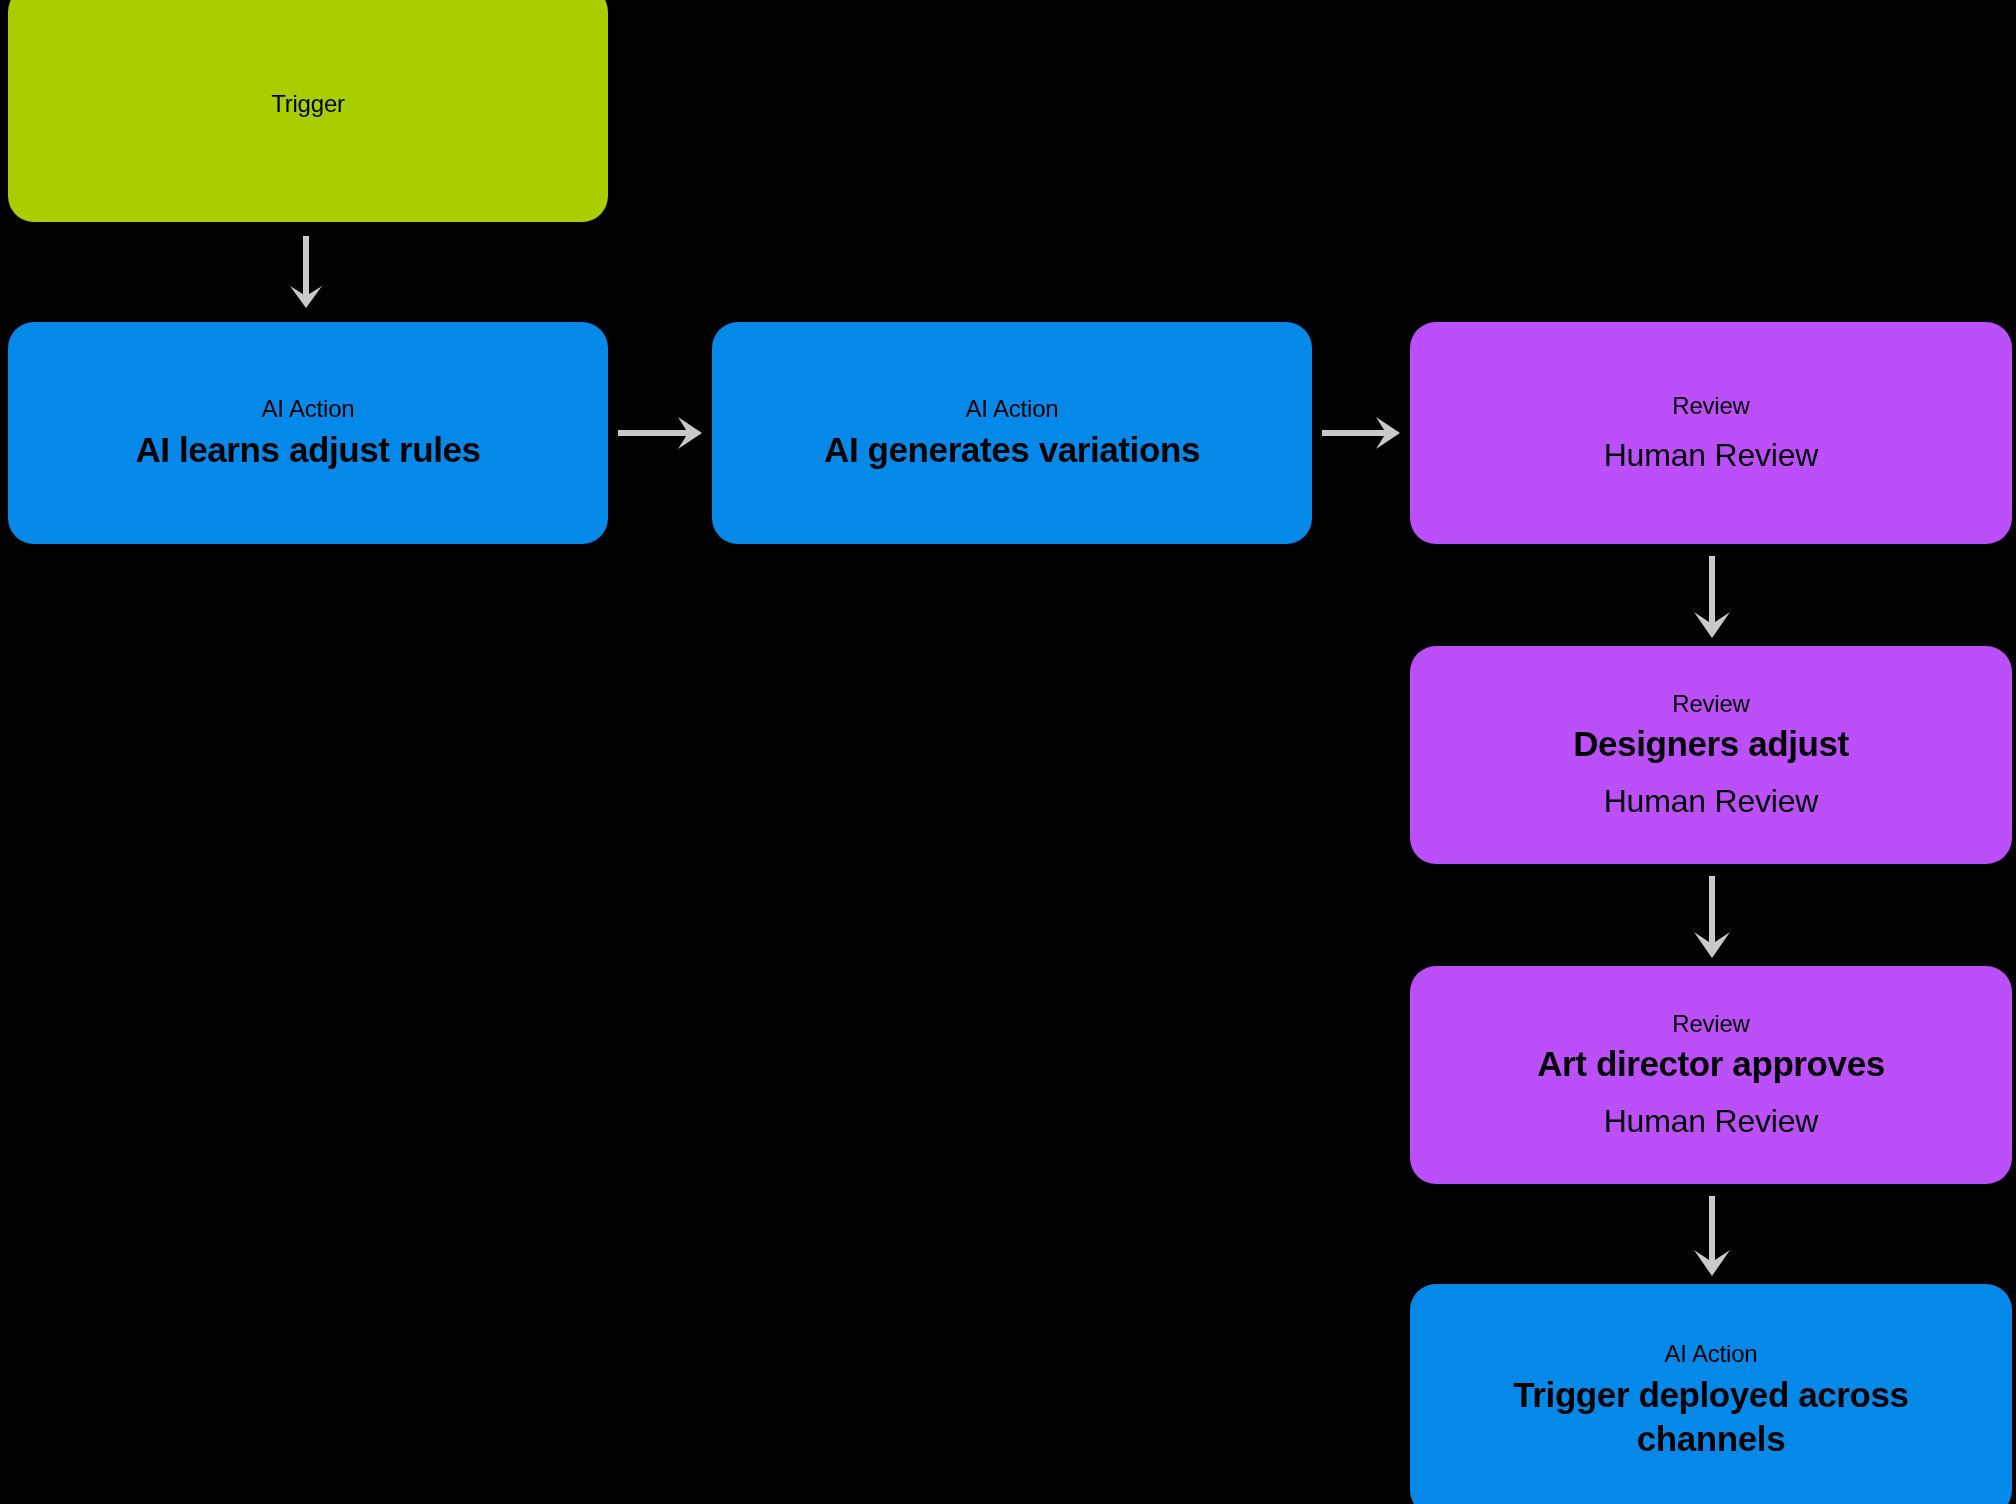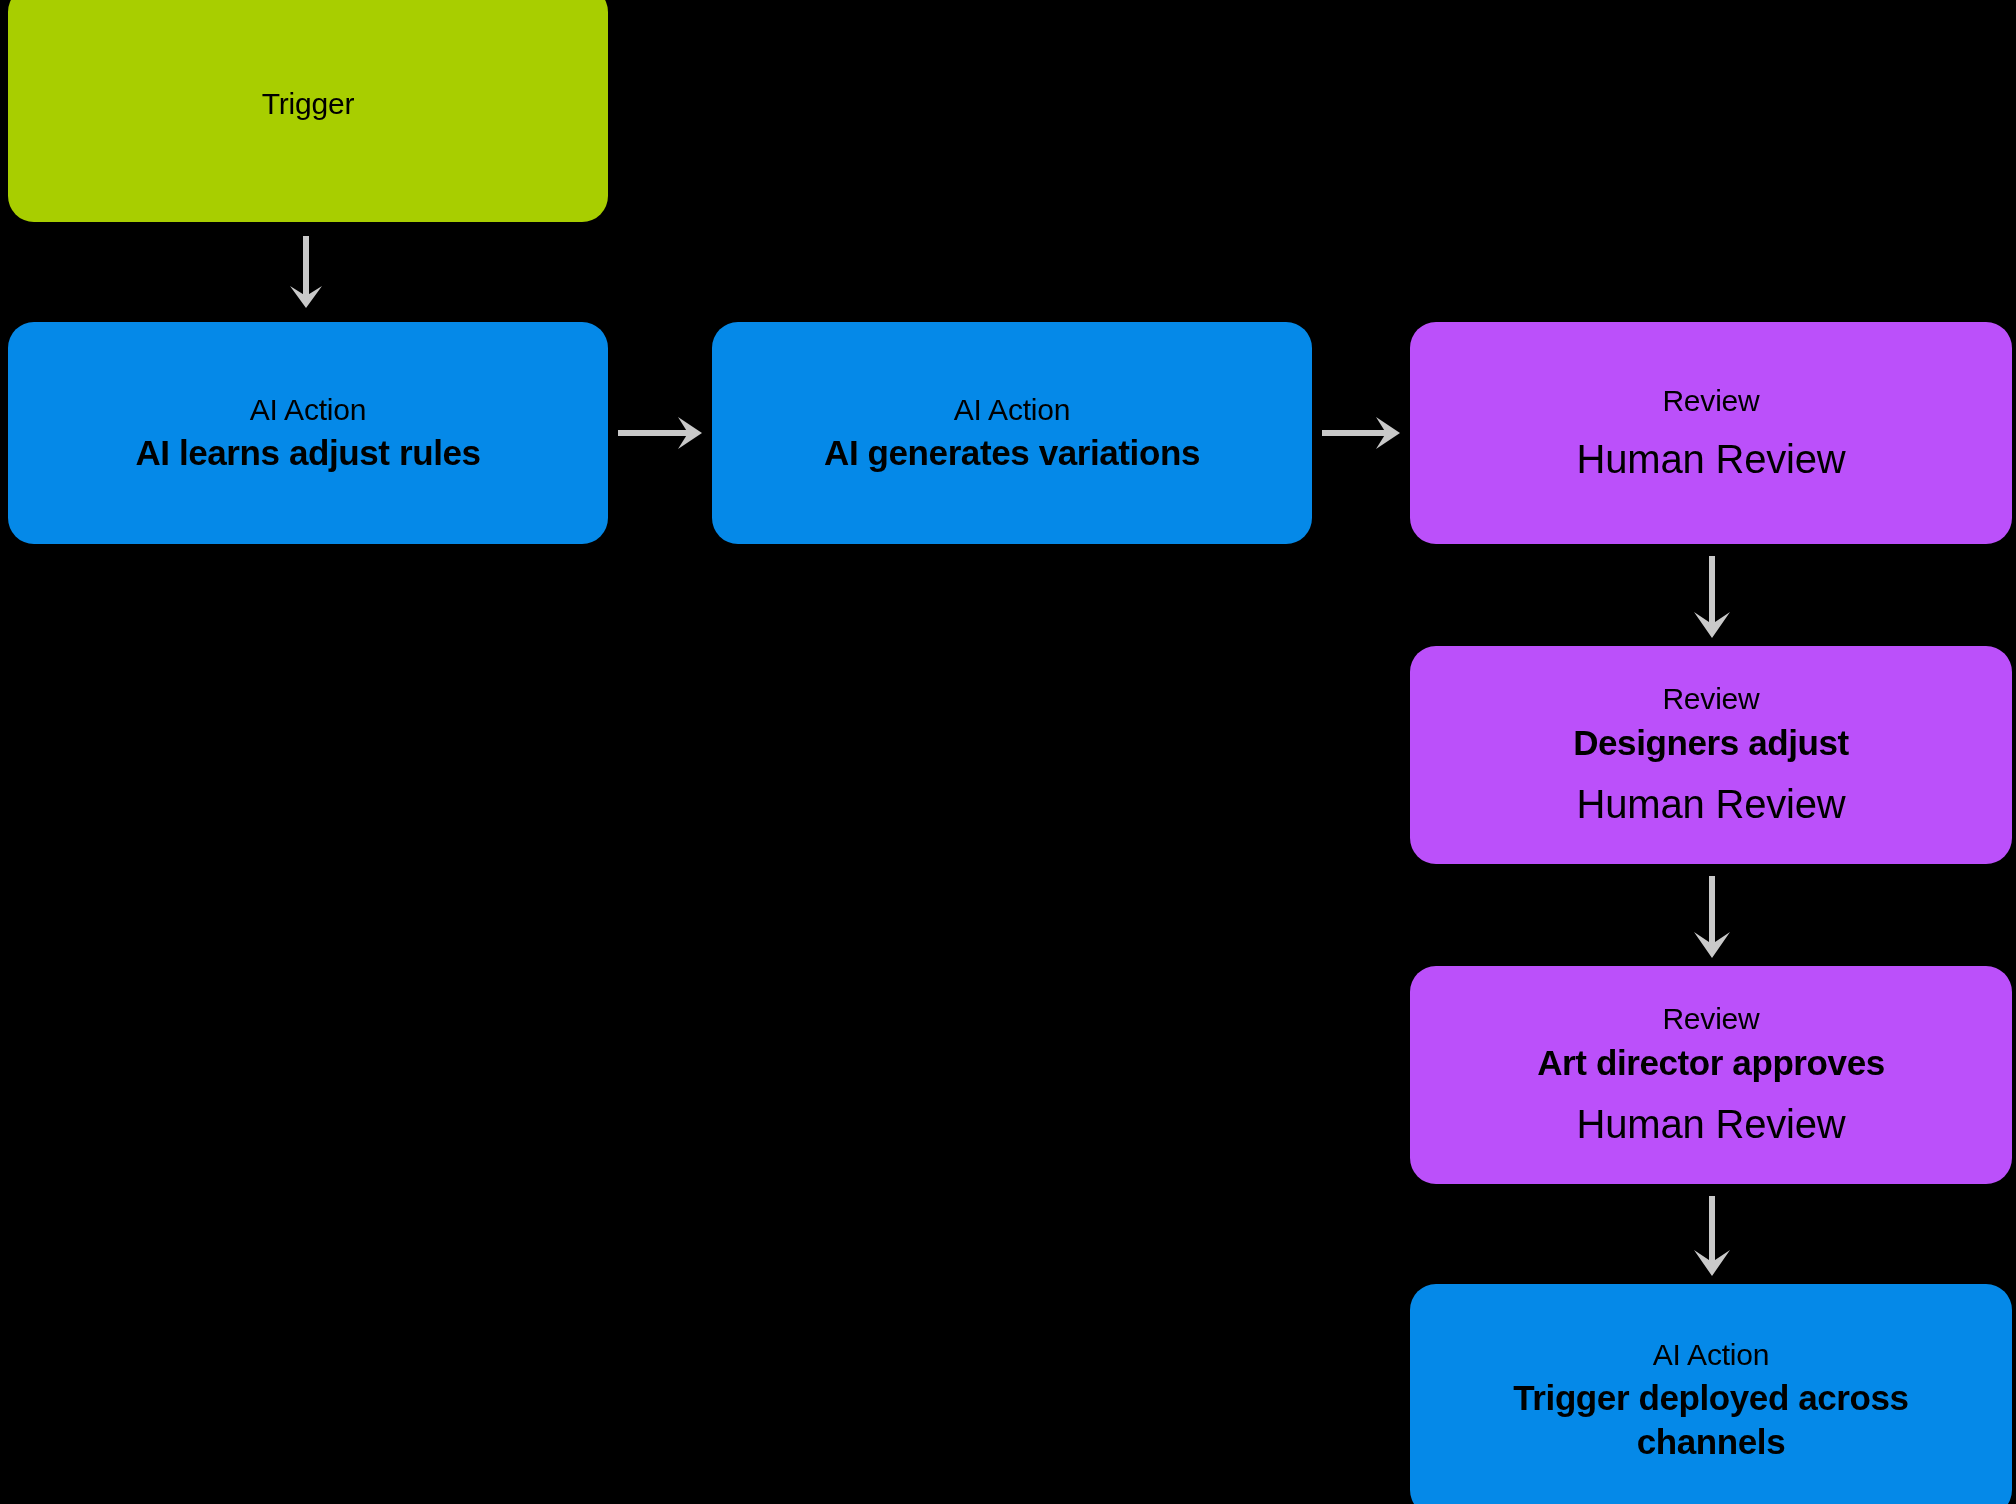--- a/index.html
+++ b/index.html
@@ -26,33 +26,33 @@
     display: flex;
     flex-direction: column;
     align-items: center;
     justify-content: center;
     text-align: center;
     padding: 10px 26px;
     color: #000000;
     line-height: 1.26;
   }
   .node .kind {
-    font-size: 30px;
+    font-size: 24px;
     font-weight: 400;
     letter-spacing: -0.2px;
     white-space: nowrap;
   }
   .node .title {
     font-size: 35px;
     font-weight: 700;
     letter-spacing: -0.4px;
     margin-top: 3px;
   }
   .node .sub {
-    font-size: 40px;
+    font-size: 32px;
     font-weight: 400;
     letter-spacing: -0.2px;
     margin-top: 14px;
     white-space: nowrap;
   }
   
   .arrow {
     position: absolute;
   }
   .arrow svg {

